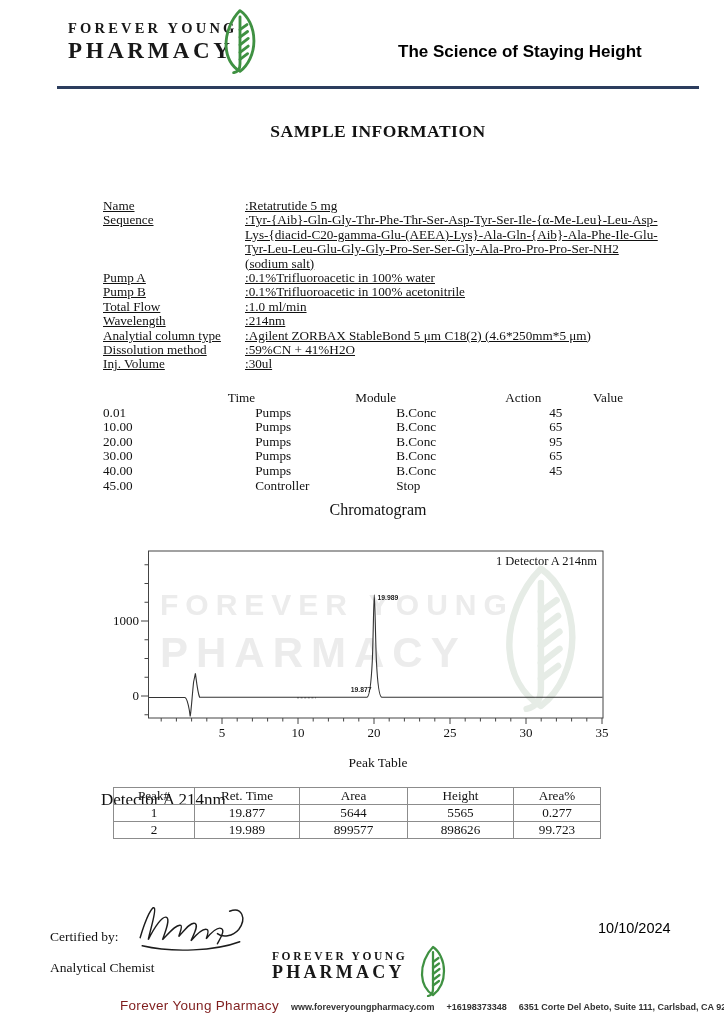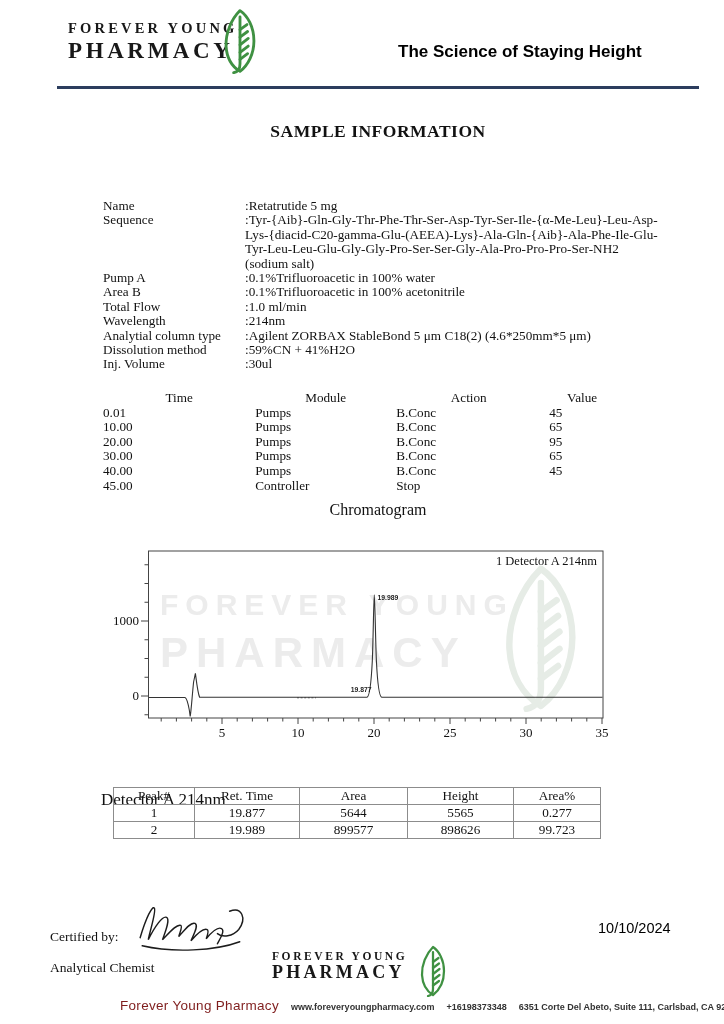--- a/index.html
+++ b/index.html
@@ -10,28 +10,28 @@
   .brand-top{font:700 14.5px "Liberation Serif",serif;letter-spacing:3.2px;}
   .brand-bottom{font:700 23px "Liberation Serif",serif;letter-spacing:3.6px;margin-top:1px;}
   .header-leaf{position:absolute;left:221px;top:7px;}
   .tagline{position:absolute;left:398px;top:42px;font:700 17px "Liberation Sans",sans-serif;color:#000;}
   .rule{position:absolute;left:57px;top:86px;width:642px;height:3px;background:#2c3d5e;}
   
   .doc-title{position:absolute;left:88px;top:121px;width:580px;text-align:center;
              font:700 17.5px "Liberation Serif",serif;letter-spacing:.5px;
              text-underline-offset:3px;}
   
-  .info{position:absolute;left:103px;top:199px;width:562px;font-size:13.2px;line-height:14.4px;}
+  .info{position:absolute;left:103px;top:199px;width:562px;font-size:13.2px;line-height:14.4px;text-decoration:underline;}
   .info-row{display:flex;}
   .info-label{width:142px;flex:none;}
   .info-value{width:420px;}
   
   .prog{position:absolute;left:103px;top:391px;border-collapse:collapse;table-layout:fixed;width:520px;
         font-size:13.2px;line-height:14.6px;}
-  .prog th{font-weight:normal;text-align:center;padding:0;}
+  .prog th{font-weight:normal;text-align:right;padding:0;}
   .prog td{padding:0;}
   .prog td:nth-child(4){padding-left:8px;}
   
   .chrom-label{position:absolute;left:88px;top:501px;width:580px;text-align:center;font-size:16px;}
   .chart{position:absolute;left:100px;top:549px;}
   .tick-label{font:13px "Liberation Serif",serif;fill:#111;}
   .legend-text{font:12.5px "Liberation Serif",serif;fill:#111;}
   .peak-lab{font:700 6.8px "Liberation Sans",sans-serif;fill:#222;}
   .wm-text{font-family:"Liberation Sans",sans-serif;font-weight:700;fill:#ececec;}
   
@@ -93,21 +93,21 @@
       </div>
     <div class="info-row">
         <span class="info-label">Sequence</span>
         <span class="info-value">:Tyr-{Aib}-Gln-Gly-Thr-Phe-Thr-Ser-Asp-Tyr-Ser-Ile-{α-Me-Leu}-Leu-Asp-Lys-{diacid-C20-gamma-Glu-(AEEA)-Lys}-Ala-Gln-{Aib}-Ala-Phe-Ile-Glu-Tyr-Leu-Leu-Glu-Gly-Gly-Pro-Ser-Ser-Gly-Ala-Pro-Pro-Pro-Ser-NH2 (sodium salt)</span>
       </div>
     <div class="info-row">
         <span class="info-label">Pump A</span>
         <span class="info-value">:0.1%Trifluoroacetic in 100% water</span>
       </div>
     <div class="info-row">
-        <span class="info-label">Area B</span>
+        <span class="info-label">Pump B</span>
         <span class="info-value">:0.1%Trifluoroacetic in 100% acetonitrile</span>
       </div>
     <div class="info-row">
         <span class="info-label">Total Flow</span>
         <span class="info-value">:1.0 ml/min</span>
       </div>
     <div class="info-row">
         <span class="info-label">Wavelength</span>
         <span class="info-value">:214nm</span>
       </div>
@@ -248,20 +248,21 @@
     <line x1="197" y1="148.8" x2="216" y2="148.8" stroke="#555" stroke-width="0.9" stroke-dasharray="2 1.6"></line>
 
     <path d="M49 148.5 H85 C87 149 88 154 89.3 161 L90.2 167.3 C91.2 162 92.3 145 93.6 133 L95.4 124.3 C96.4 132 97.6 143 99.6 148.3 H267 C269.5 147.6 271 138 272.3 112 C273.3 88 273.7 45.8 274.3 45.8 C274.9 45.8 275.4 88 276.4 112 C277.7 138 279.2 147.6 281.7 148.3 H502.5" fill="none" stroke="#333" stroke-width="1.1"></path>
 
     <text class="peak-lab" x="271.5" y="143" text-anchor="end">19.877</text>
     <text class="peak-lab" x="277.5" y="50.5">19.989</text>
 
     <text class="legend-text" x="497" y="16" text-anchor="end">1 Detector A 214nm</text>
   </svg>
 
+  <div class="pt-label">Peak Table</div>
   <div class="pt-detector">Detector A 214nm</div>
   <table class="pt">
     <colgroup>
         <col style="width:81px">
         <col style="width:105px">
         <col style="width:108px">
         <col style="width:106px">
         <col style="width:87px">
       </colgroup>
     <thead>

